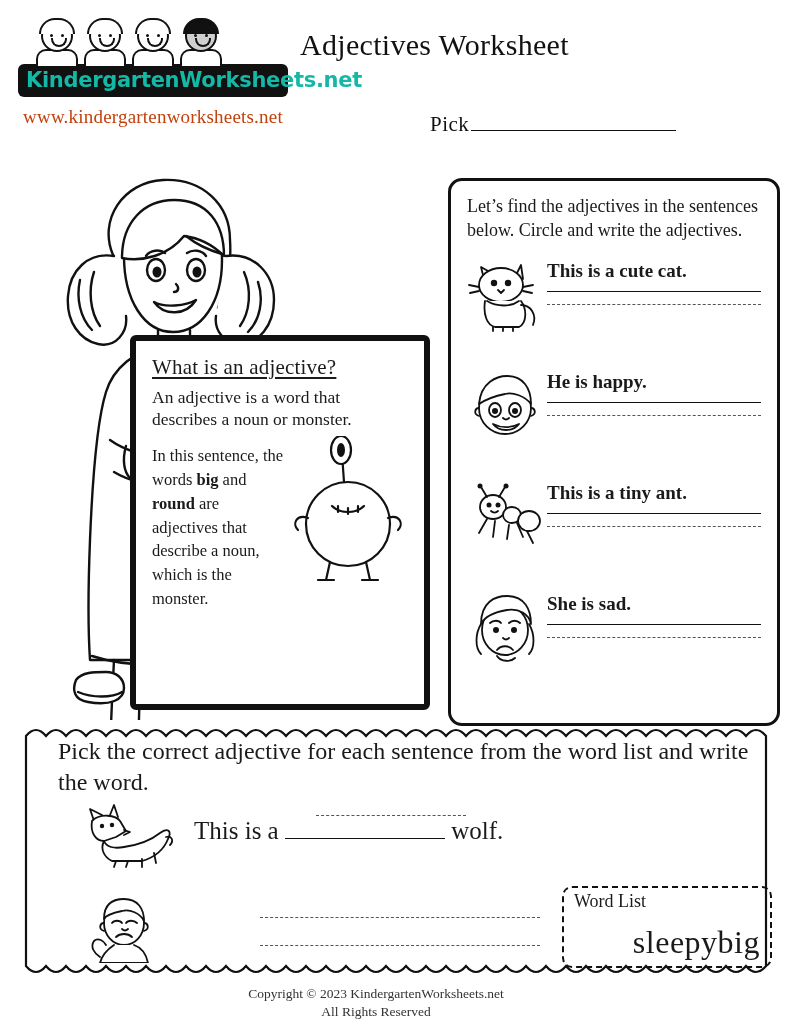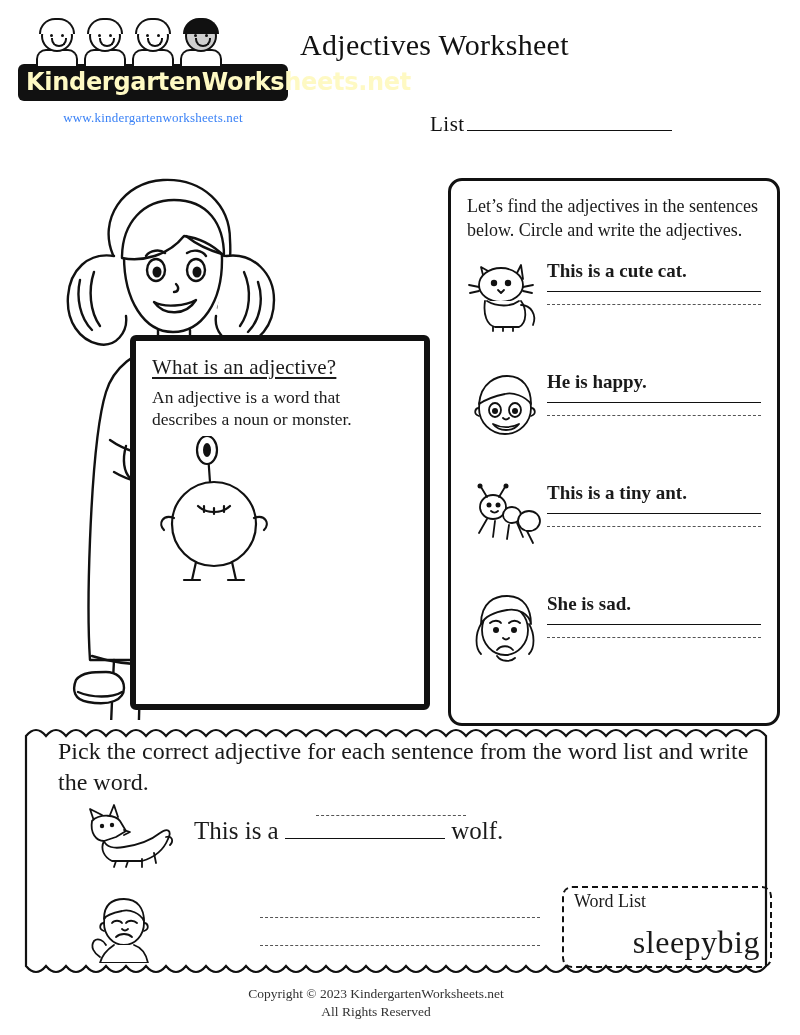--- a/index.html
+++ b/index.html
@@ -93,36 +93,36 @@
     height: 17px;
     border: 2.5px solid #111;
     border-bottom: none;
     border-radius: 10px 10px 0 0;
     background: #fff;
     box-sizing: border-box;
   }
   .logo-bar {
     margin-top: -2px;
     background: #111;
-    color: #fef9c3;
+    color: #14b8a6;
     border-radius: 6px;
     padding: 4px 8px 5px 8px;
     font-family: "DejaVu Sans", sans-serif;
     font-weight: bold;
-    font-size: 24px;
+    font-size: 21px;
     letter-spacing: -0.3px;
     white-space: nowrap;
     text-align: center;
   }
   .logo-url {
     margin-top: 9px;
     text-align: center;
     font-family: "Liberation Serif", serif;
-    font-size: 13px;
-    color: #3b82f6;
+    font-size: 19px;
+    color: #c2410c;
     letter-spacing: 0.2px;
   }
   .worksheet-title {
     position: absolute;
     left: 300px;
     top: 28px;
     font-size: 30px;
     font-family: "Liberation Serif", serif;
     letter-spacing: 0.3px;
     color: #111;
@@ -376,21 +376,21 @@
           <div class="smile"></div>
       </div>
     </div>
     <div class="logo-bar">KindergartenWorksheets.net</div>
     <div class="logo-url">www.kindergartenworksheets.net</div>
   </div>
 
   <div class="worksheet-title">Adjectives Worksheet</div>
 
   <div class="name-line">
-    <span>List</span><span class="blank"></span>
+    <span>Pick</span><span class="blank"></span>
   </div>
 </div>
 
 <div class="girl">
 <svg width="290" height="560" viewBox="0 0 290 560" fill="none" stroke="#111" stroke-width="2.4" stroke-linecap="round" stroke-linejoin="round">
 
   <path d="M95 95 C80 60 105 22 145 20 C185 18 212 45 212 80 C214 110 206 130 200 148" fill="#fff"></path>
 
   <path d="M96 96 C70 92 52 110 50 136 C48 162 62 180 80 184 C98 188 110 172 108 156" fill="#fff"></path>
   <path d="M62 120 C58 138 62 158 74 170"></path>
@@ -430,20 +430,23 @@
 
   <path d="M58 520 C54 530 56 540 70 542 C92 546 106 540 106 528 C106 518 98 512 88 512 C76 512 64 512 58 520 Z" fill="#fff"></path>
   <path d="M60 532 C74 538 94 538 104 532"></path>
 </svg>
 </div>
 
 <div class="def-box">
   <div class="def-title">What is an adjective?</div>
   <p class="def-p">An adjective is a word that describes a noun or monster.</p>
   <div class="def-cols">
+    <div class="def-left">
+      <span>In this sentence, the words </span><b>big</b><span> and </span><b>round</b><span> are adjectives that describe a noun, which is the monster.</span>
+    </div>
     <div class="monster-wrap">
       <svg width="120" height="150" viewBox="0 0 120 150" fill="none" stroke="#111" stroke-width="2.2" stroke-linecap="round" stroke-linejoin="round">
 
         <circle cx="60" cy="88" r="42" fill="#fff"></circle>
 
         <path d="M56 46 L54 18"></path>
         <ellipse cx="53" cy="14" rx="10" ry="14" fill="#fff"></ellipse>
         <ellipse cx="53" cy="14" rx="4" ry="7" fill="#111" stroke="none"></ellipse>
 
         <path d="M44 70 C52 78 68 78 76 70"></path>

